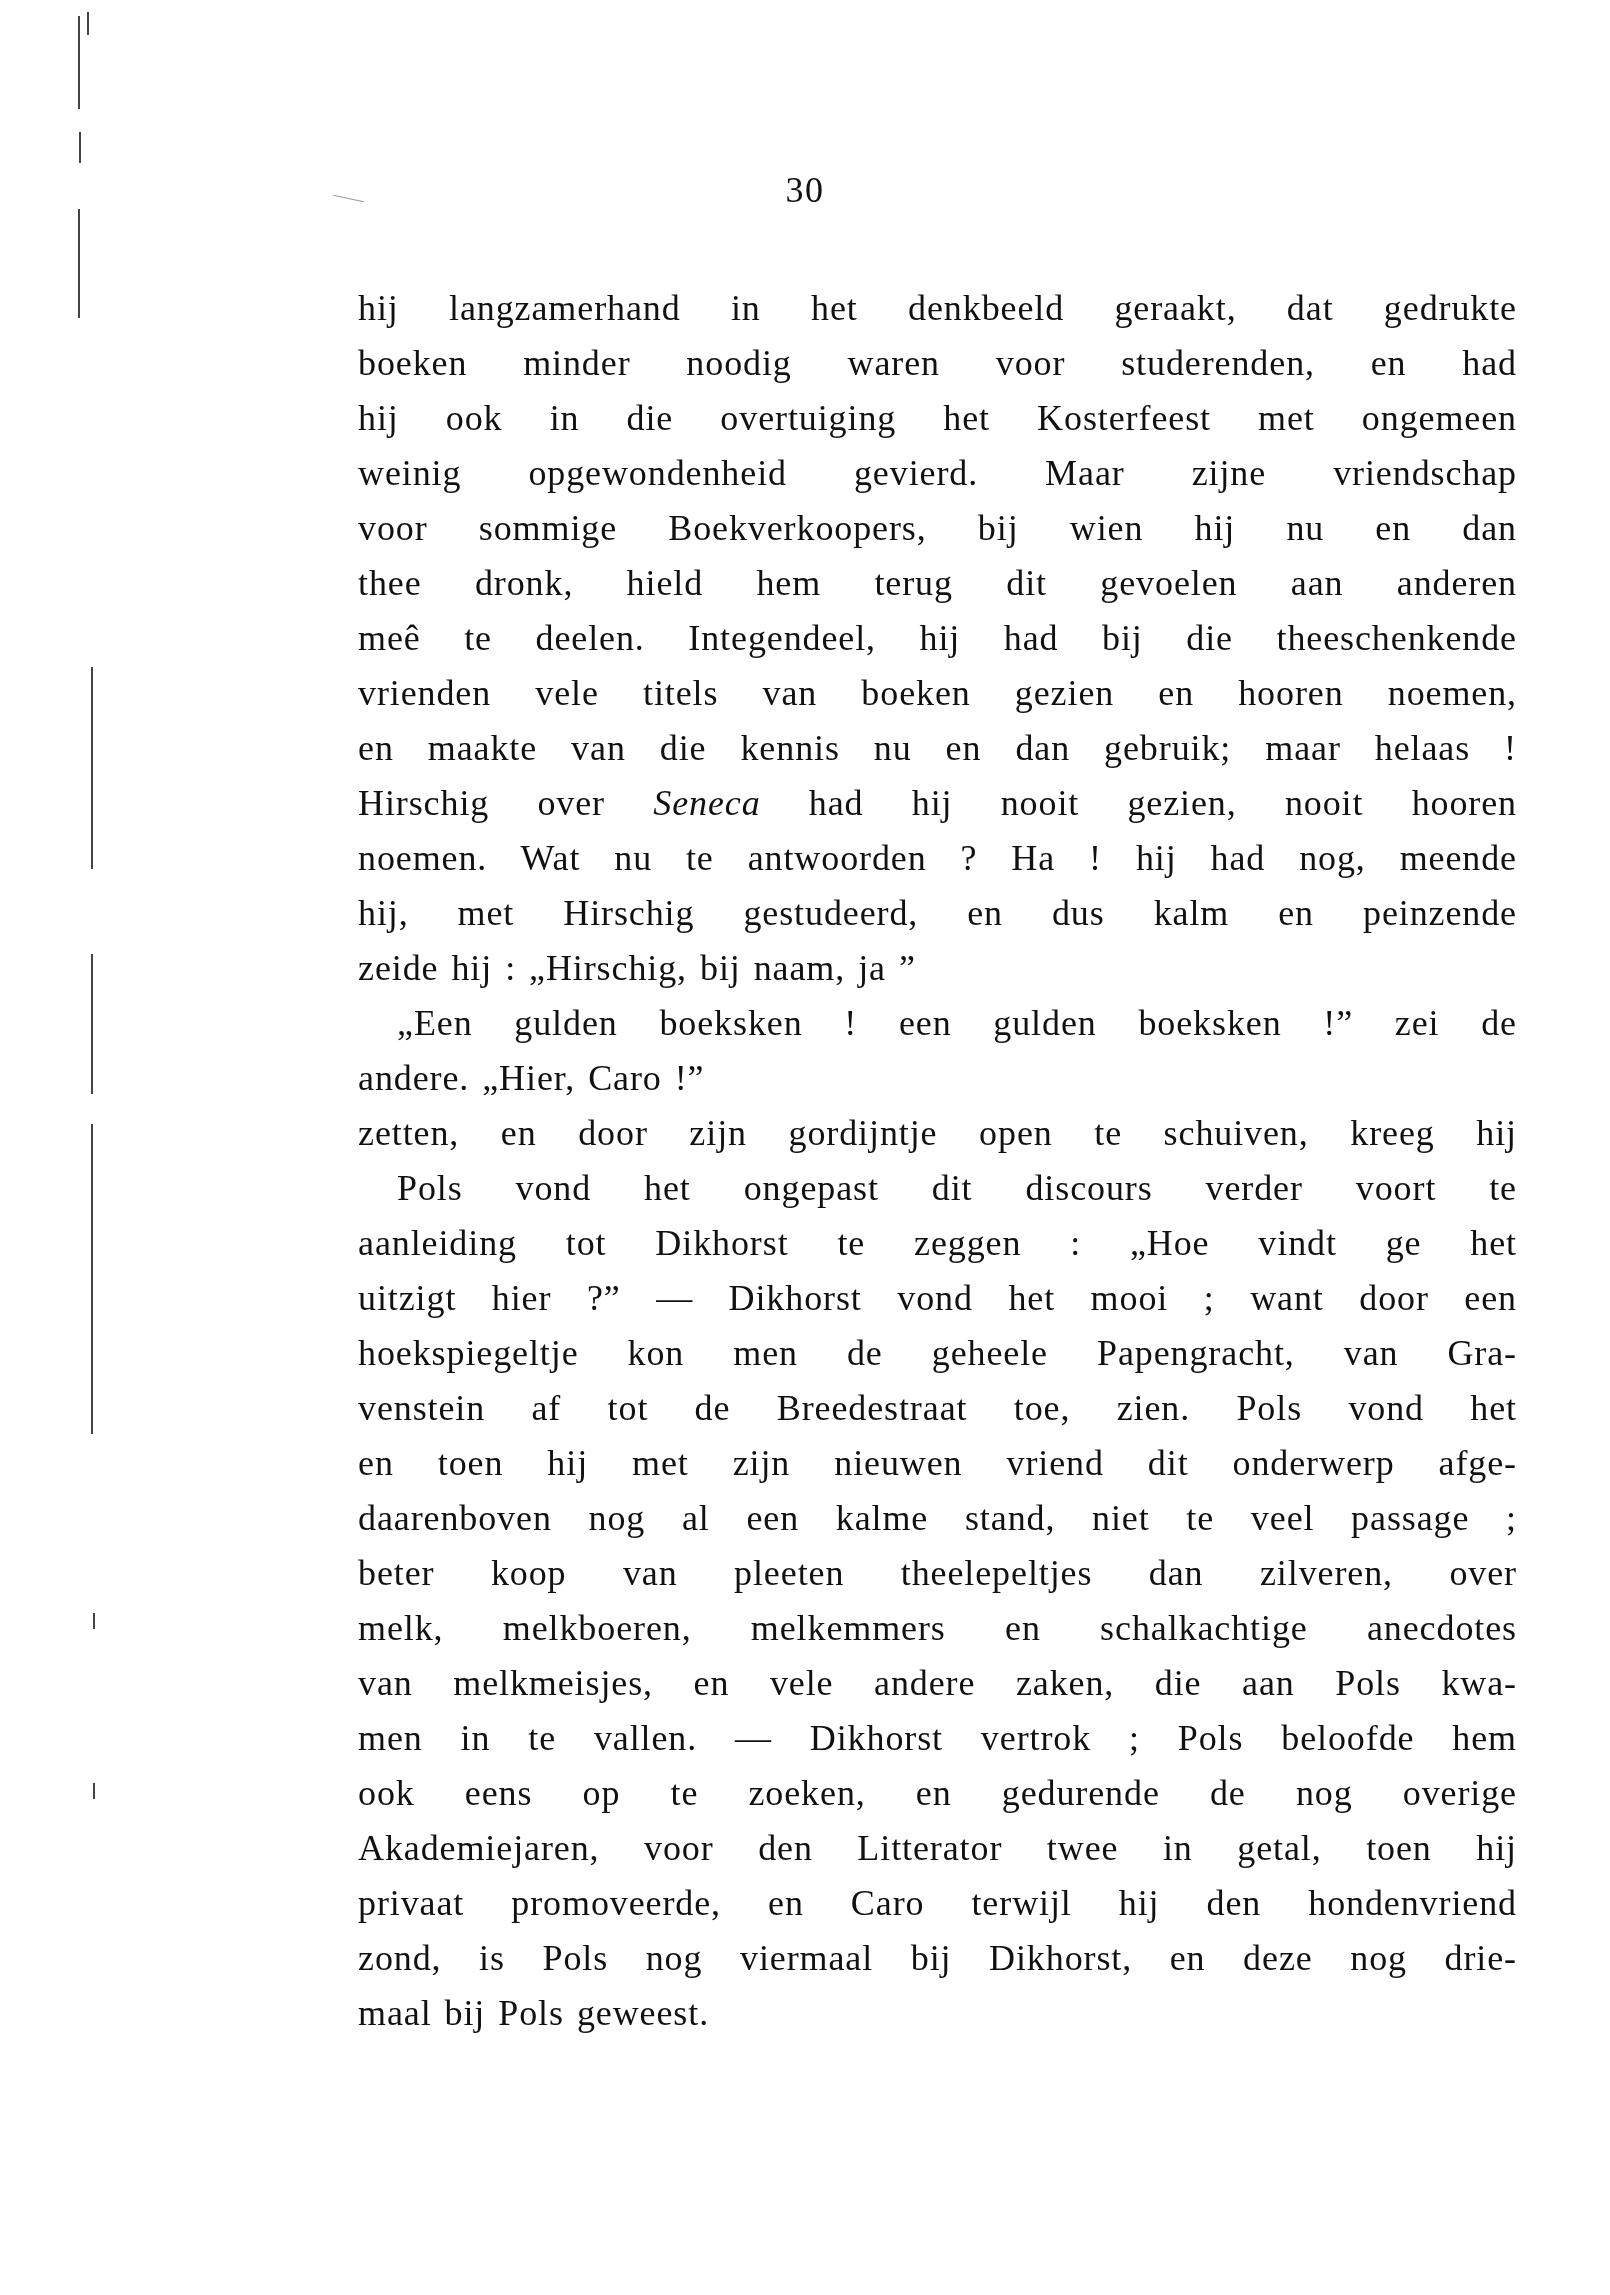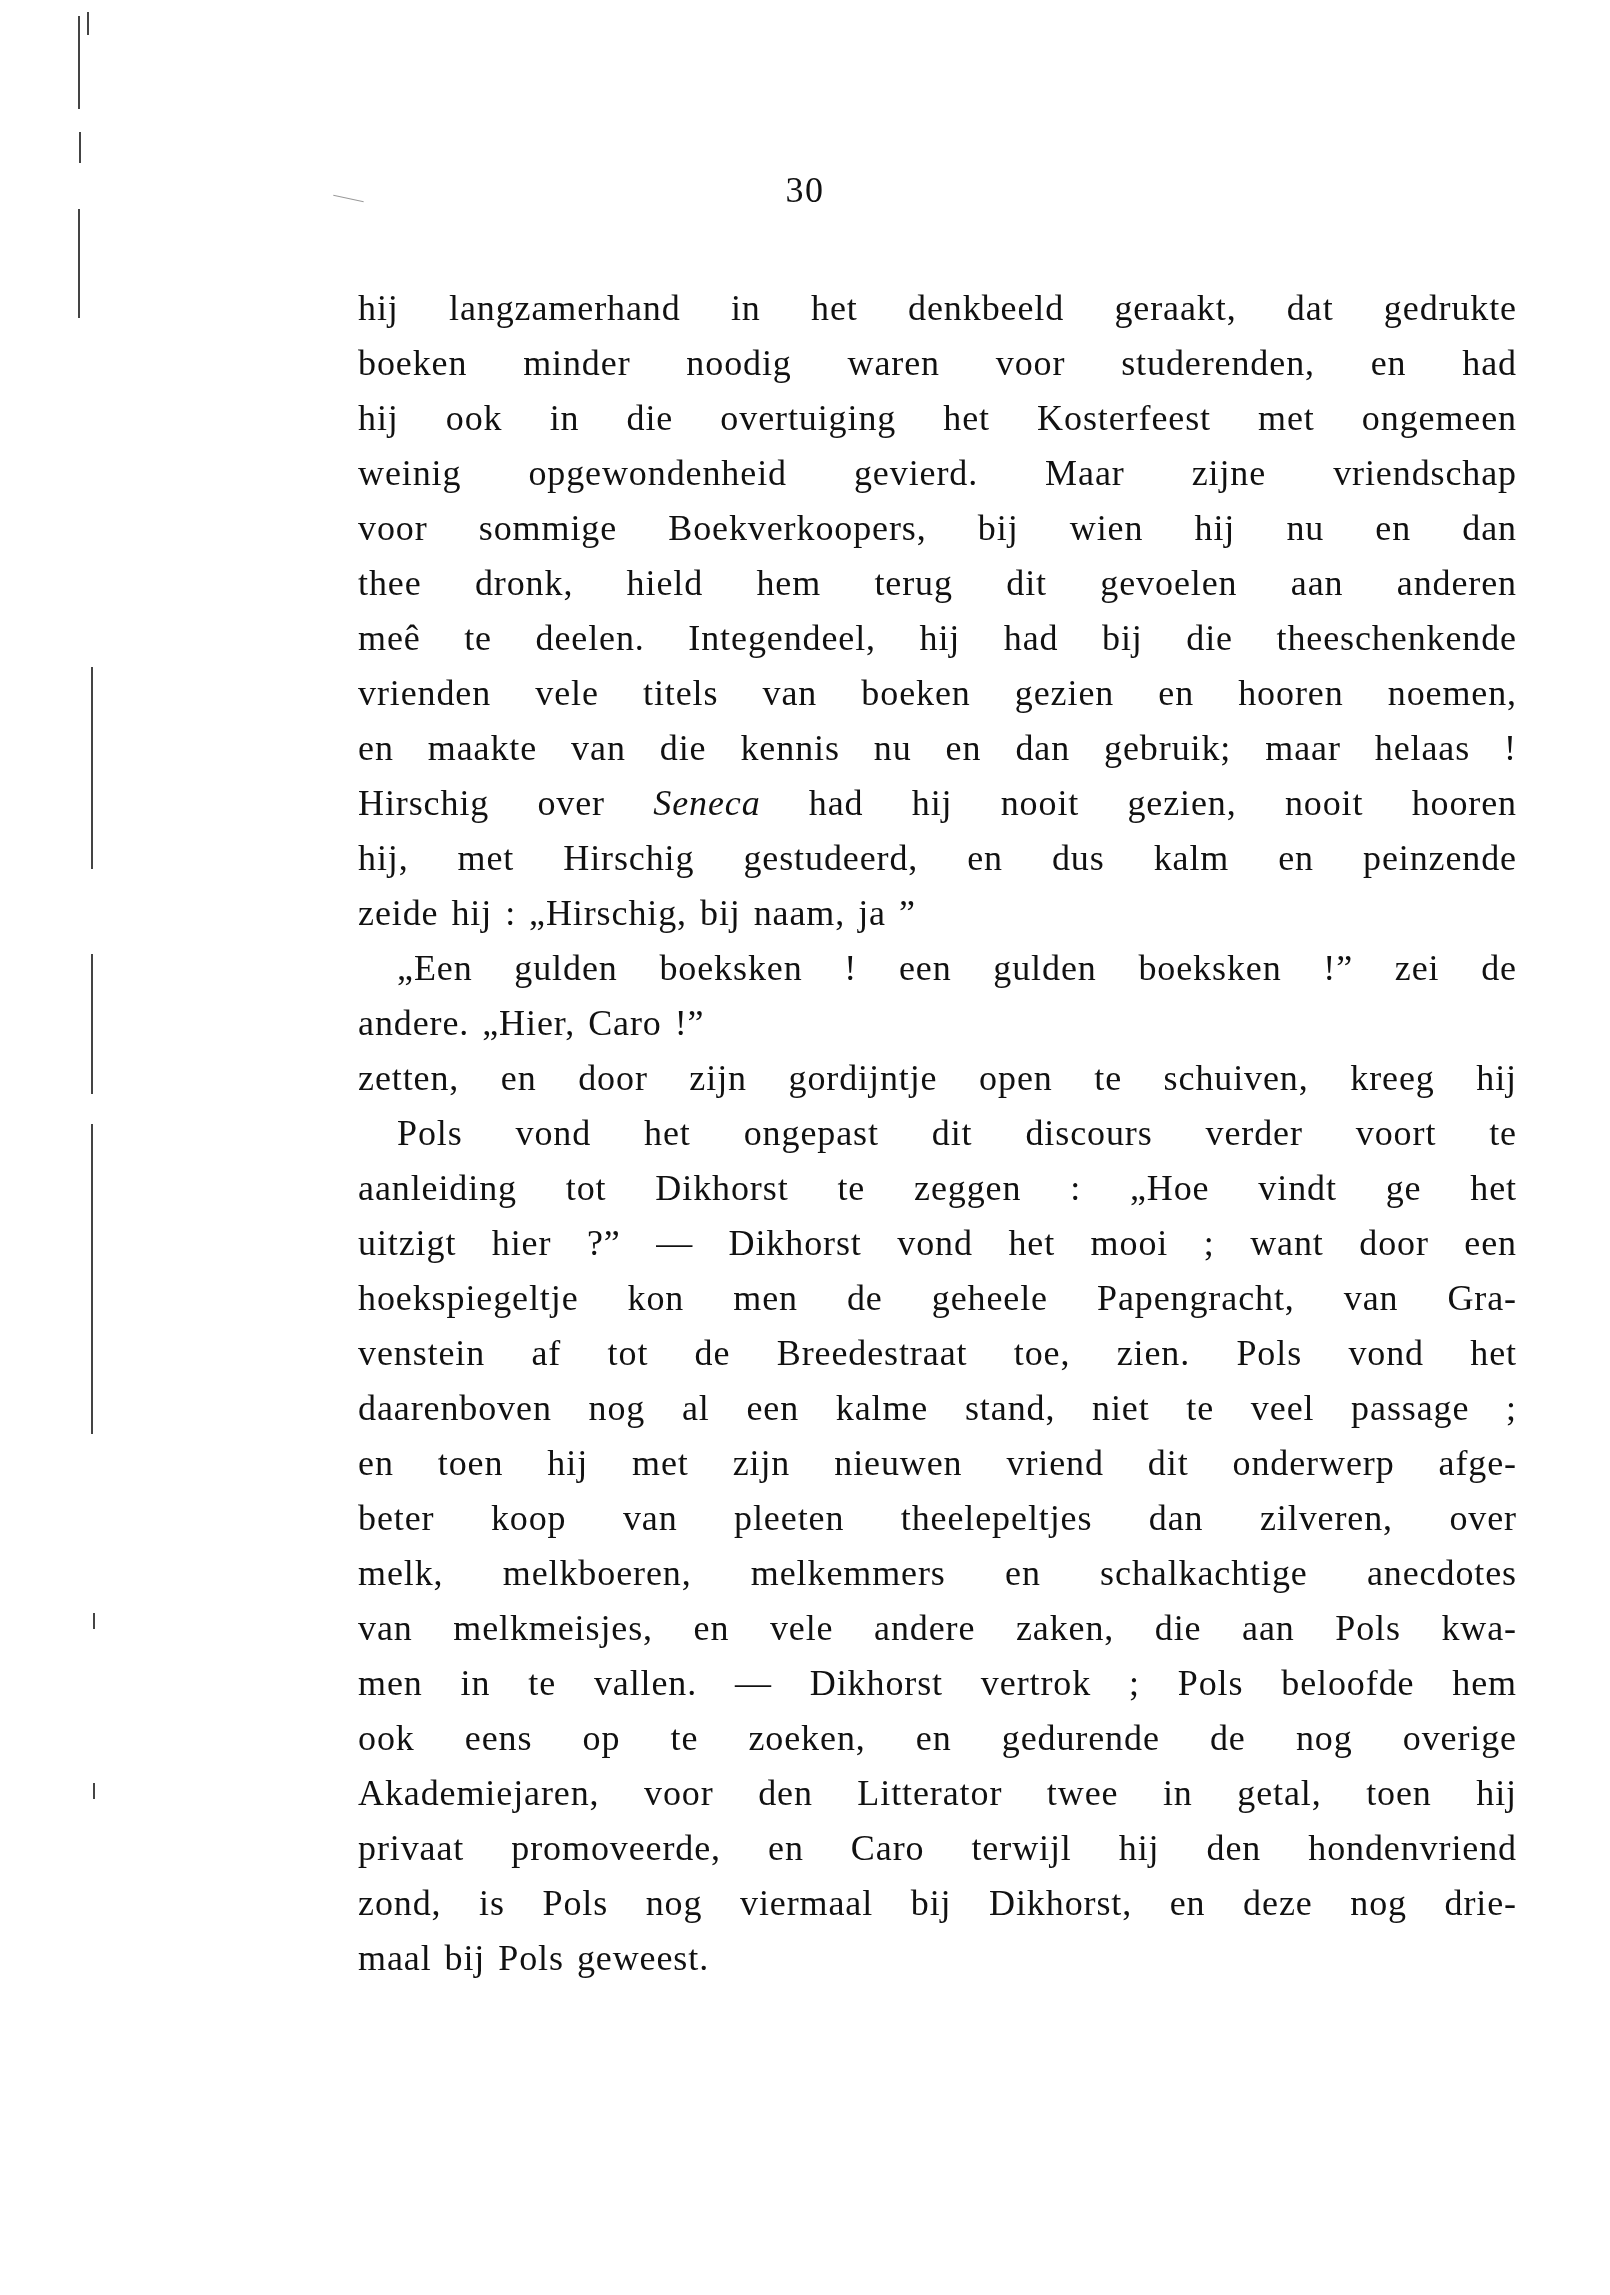--- a/index.html
+++ b/index.html
@@ -46,32 +46,33 @@
     <div class="line">hij langzamerhand in het denkbeeld geraakt, dat gedrukte</div>
     <div class="line">boeken minder noodig waren voor studerenden, en had</div>
     <div class="line">hij ook in die overtuiging het Kosterfeest met ongemeen</div>
     <div class="line">weinig opgewondenheid gevierd. Maar zijne vriendschap</div>
     <div class="line">voor sommige Boekverkoopers, bij wien hij nu en dan</div>
     <div class="line">thee dronk, hield hem terug dit gevoelen aan anderen</div>
     <div class="line">meê te deelen. Integendeel, hij had bij die theeschenkende</div>
     <div class="line">vrienden vele titels van boeken gezien en hooren noemen,</div>
     <div class="line">en maakte van die kennis nu en dan gebruik; maar helaas !</div>
     <div class="line"><span style="white-space: pre;">Hirschig over </span><i>Seneca</i><span style="white-space: pre;"> had hij nooit gezien, nooit hooren</span></div>
+    <div class="line">noemen. Wat nu te antwoorden ? Ha ! hij had nog, meende</div>
     <div class="line">hij, met Hirschig gestudeerd, en dus kalm en peinzende</div>
     <div class="line last">zeide hij : „Hirschig, bij naam, ja ”</div>
     <div class="line indent">„Een gulden boeksken ! een gulden boeksken !” zei de</div>
     <div class="line last">andere. „Hier, Caro !”</div>
     <div class="line">zetten, en door zijn gordijntje open te schuiven, kreeg hij</div>
     <div class="line indent">Pols vond het ongepast dit discours verder voort te</div>
     <div class="line">aanleiding tot Dikhorst te zeggen : „Hoe vindt ge het</div>
     <div class="line">uitzigt hier ?” — Dikhorst vond het mooi ; want door een</div>
     <div class="line">hoekspiegeltje kon men de geheele Papengracht, van Gra-</div>
     <div class="line">venstein af tot de Breedestraat toe, zien. Pols vond het</div>
+    <div class="line">en toen hij met zijn nieuwen vriend dit onderwerp afge-</div>
     <div class="line">daarenboven nog al een kalme stand, niet te veel passage ;</div>
-    <div class="line">en toen hij met zijn nieuwen vriend dit onderwerp afge-</div>
     <div class="line">beter koop van pleeten theelepeltjes dan zilveren, over</div>
     <div class="line">melk, melkboeren, melkemmers en schalkachtige anecdotes</div>
     <div class="line">van melkmeisjes, en vele andere zaken, die aan Pols kwa-</div>
     <div class="line">men in te vallen. — Dikhorst vertrok ; Pols beloofde hem</div>
     <div class="line">ook eens op te zoeken, en gedurende de nog overige</div>
     <div class="line">Akademiejaren, voor den Litterator twee in getal, toen hij</div>
     <div class="line">privaat promoveerde, en Caro terwijl hij den hondenvriend</div>
     <div class="line">zond, is Pols nog viermaal bij Dikhorst, en deze nog drie-</div>
     <div class="line last">maal bij Pols geweest.</div>
   </div>

